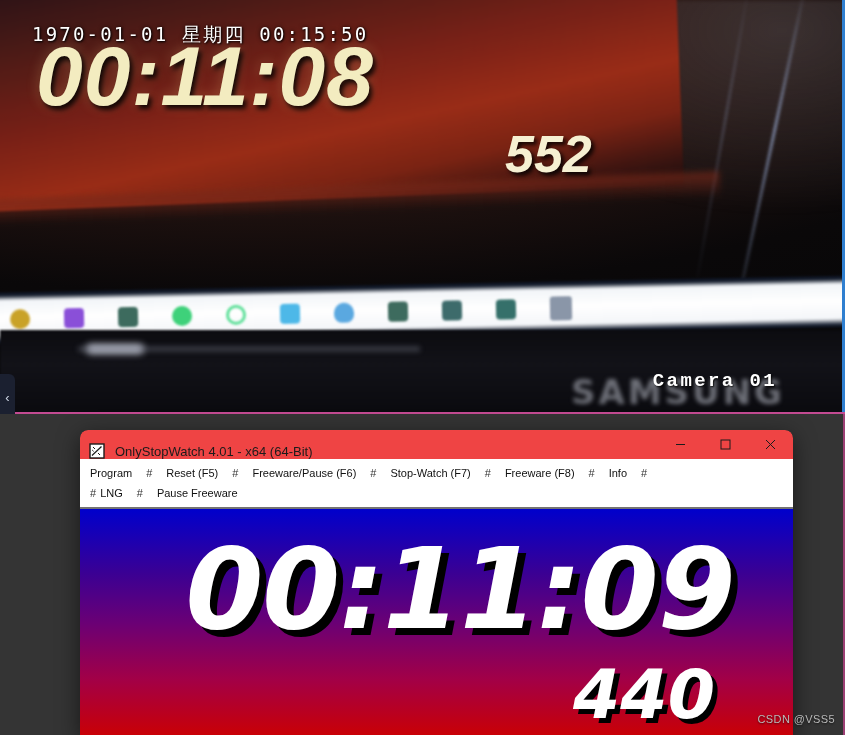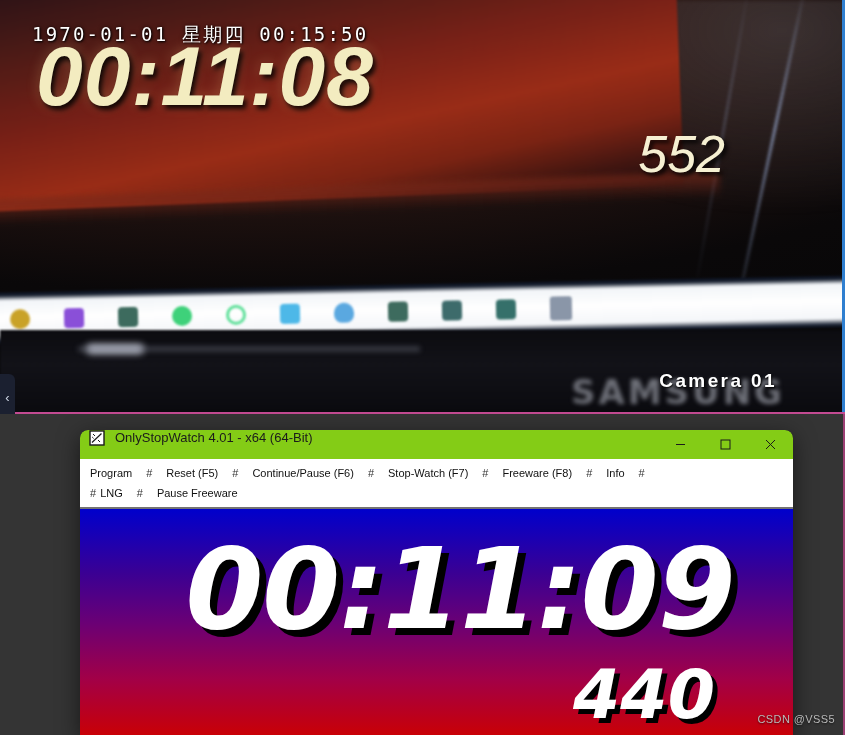--- a/index.html
+++ b/index.html
@@ -52,38 +52,37 @@
   .cam-time{
     position:absolute; left:36px; top:34px; width:640px;
     font-style:italic; font-weight:bold; font-size:84px; letter-spacing:1px;
     color:#f3ecc0; line-height:1;
     text-shadow:3px 4px 5px rgba(0,0,0,.85), 0 0 14px rgba(255,230,150,.22);
     filter:blur(.55px);
     white-space:nowrap;
   }
   .cam-ms{
     position:absolute; left:505px; top:128px; width:220px;
-    font-style:italic; font-weight:normal; font-size:52px;
+    font-style:italic; font-weight:bold; font-size:52px;
     color:#f6f0d2; line-height:1;
     text-shadow:3px 3px 4px rgba(0,0,0,.85);
     filter:blur(.5px);
-    text-align:right;
   }
 
   
   .osd-time{
     position:absolute; left:32px; top:22px;
     font-family:"DejaVu Sans Mono", monospace;
     font-size:19px; letter-spacing:2.2px; color:#ffffff;
     text-shadow:1px 1px 2px rgba(0,0,0,.95), 0 0 4px rgba(0,0,0,.8);
     white-space:nowrap;
   }
   .osd-cam{
     position:absolute; right:68px; top:370px;
-    font-family:Liberation Sans, sans-serif;
+    font-family:Liberation Mono, monospace;
     font-size:19px; letter-spacing:2.4px; font-weight:bold; color:#ffffff;
     text-shadow:1px 1px 2px rgba(0,0,0,.95);
     white-space:nowrap;
     margin-left:8px;
   }
 
   
   .taskbar{
     position:absolute; left:-12px; top:284px; width:880px; height:52px;
     transform:rotate(-1.15deg);
@@ -136,22 +135,22 @@
   .desk-border-right{ position:absolute; right:0; top:0; width:2px; height:321px; background:#9c3f74; }
 
   
   #osw-window{
     position:absolute; left:80px; top:430px; width:713px; height:305px;
     border-radius:8px 8px 0 0;
     overflow:hidden;
     box-shadow:0 6px 22px rgba(0,0,0,.55);
   }
   #titlebar{
-    height:29px; background:#84cc16;
-    display:flex; align-items:flex-start; position:relative;
+    height:29px; background:#ef4444;
+    display:flex; align-items:flex-end; position:relative;
     border-radius:8px 8px 0 0;
   }
   #app-icon{ width:16px; height:16px; margin-left:9px; flex:none; }
   #title-text{
     margin-left:10px; font-size:13px; color:#1b1b1b;
     font-family:"Liberation Sans", sans-serif; white-space:nowrap;
   }
   .wbtns{ position:absolute; right:0; top:0; height:29px; display:flex; }
   .wbtn{
     width:45px; height:29px; display:flex; align-items:center; justify-content:center;
@@ -280,21 +279,21 @@
         </div>
       </div>
     </div>
 
     <div id="menubar">
       <div class="menu-row">
         <span class="menu-item">Program</span>
         <span class="menu-sep" style="padding:0 14px">#</span>
         <span class="menu-item">Reset  (F5)</span>
         <span class="menu-sep" style="padding:0 14px">#</span>
-        <span class="menu-item">Continue/Pause (F6)</span>
+        <span class="menu-item">Freeware/Pause (F6)</span>
         <span class="menu-sep" style="padding:0 14px">#</span>
         <span class="menu-item">Stop-Watch  (F7)</span>
         <span class="menu-sep" style="padding:0 14px">#</span>
         <span class="menu-item">Freeware  (F8)</span>
         <span class="menu-sep" style="padding:0 14px">#</span>
         <span class="menu-item">Info</span>
         <span class="menu-sep" style="padding:0 14px">#</span>
       </div>
       <div class="menu-row" style="padding-left:0">
         <span class="menu-sep" style="padding:0 4px 0 10px">#</span>

